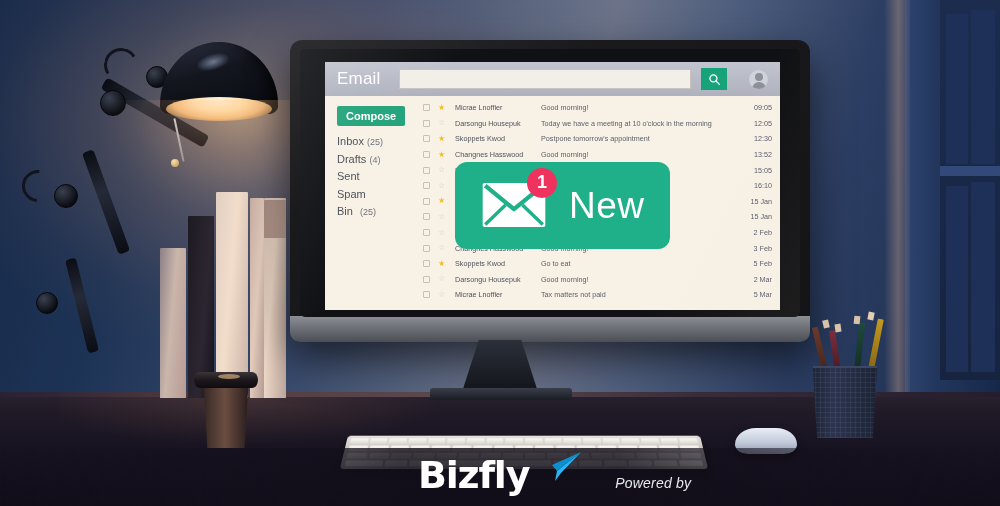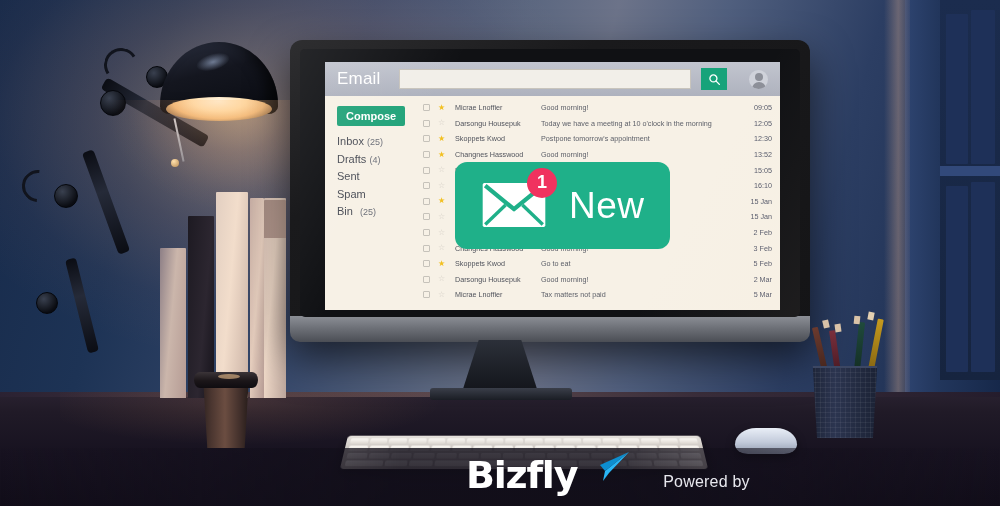--- a/index.html
+++ b/index.html
@@ -259,30 +259,30 @@
   }
   .new-text { color:#fff; font-size:37px; font-weight:400; letter-spacing:.5px; }
 
   
   .logo-band {
     position:absolute; left:0; top:448px; width:1000px; height:58px;
     background:linear-gradient(90deg, rgba(22,18,30,0) 0%, rgba(20,16,28,.55) 22%, rgba(18,15,26,.82) 40%, rgba(18,15,26,.82) 62%, rgba(20,16,28,.5) 80%, rgba(22,18,30,0) 100%);
   }
   .logo-wrap {
     position:absolute; left:418px; top:452px;
-    display:flex; align-items:flex-end; gap:25px;margin-left:48px;
+    display:flex; align-items:flex-end; gap:25px;
   }
   .bizfly {
     color:#fff; font-size:38px; font-weight:700; letter-spacing:-1.2px;
     font-family:"DejaVu Sans", sans-serif; line-height:1;
   }
   .plane { position:relative; width:34px; height:30px; margin-left:-6px; margin-bottom:12px; }
   .powered { margin-left:8px; margin-bottom:2px; }
   .powered-by {
-    color:#e8e8ee; font-size:16px; letter-spacing:.2px; margin-bottom:1px;
+    color:#e8e8ee; font-size:14px; letter-spacing:.2px; margin-bottom:1px;font-style:italic;
   }
   .vccorp {
     display:flex; align-items:center; color:#fff;
     font-size:23px; font-weight:700; letter-spacing:-.4px;
     font-family:"DejaVu Sans", sans-serif; line-height:1;
   }
 </style>
 </head>
 <body>
 

